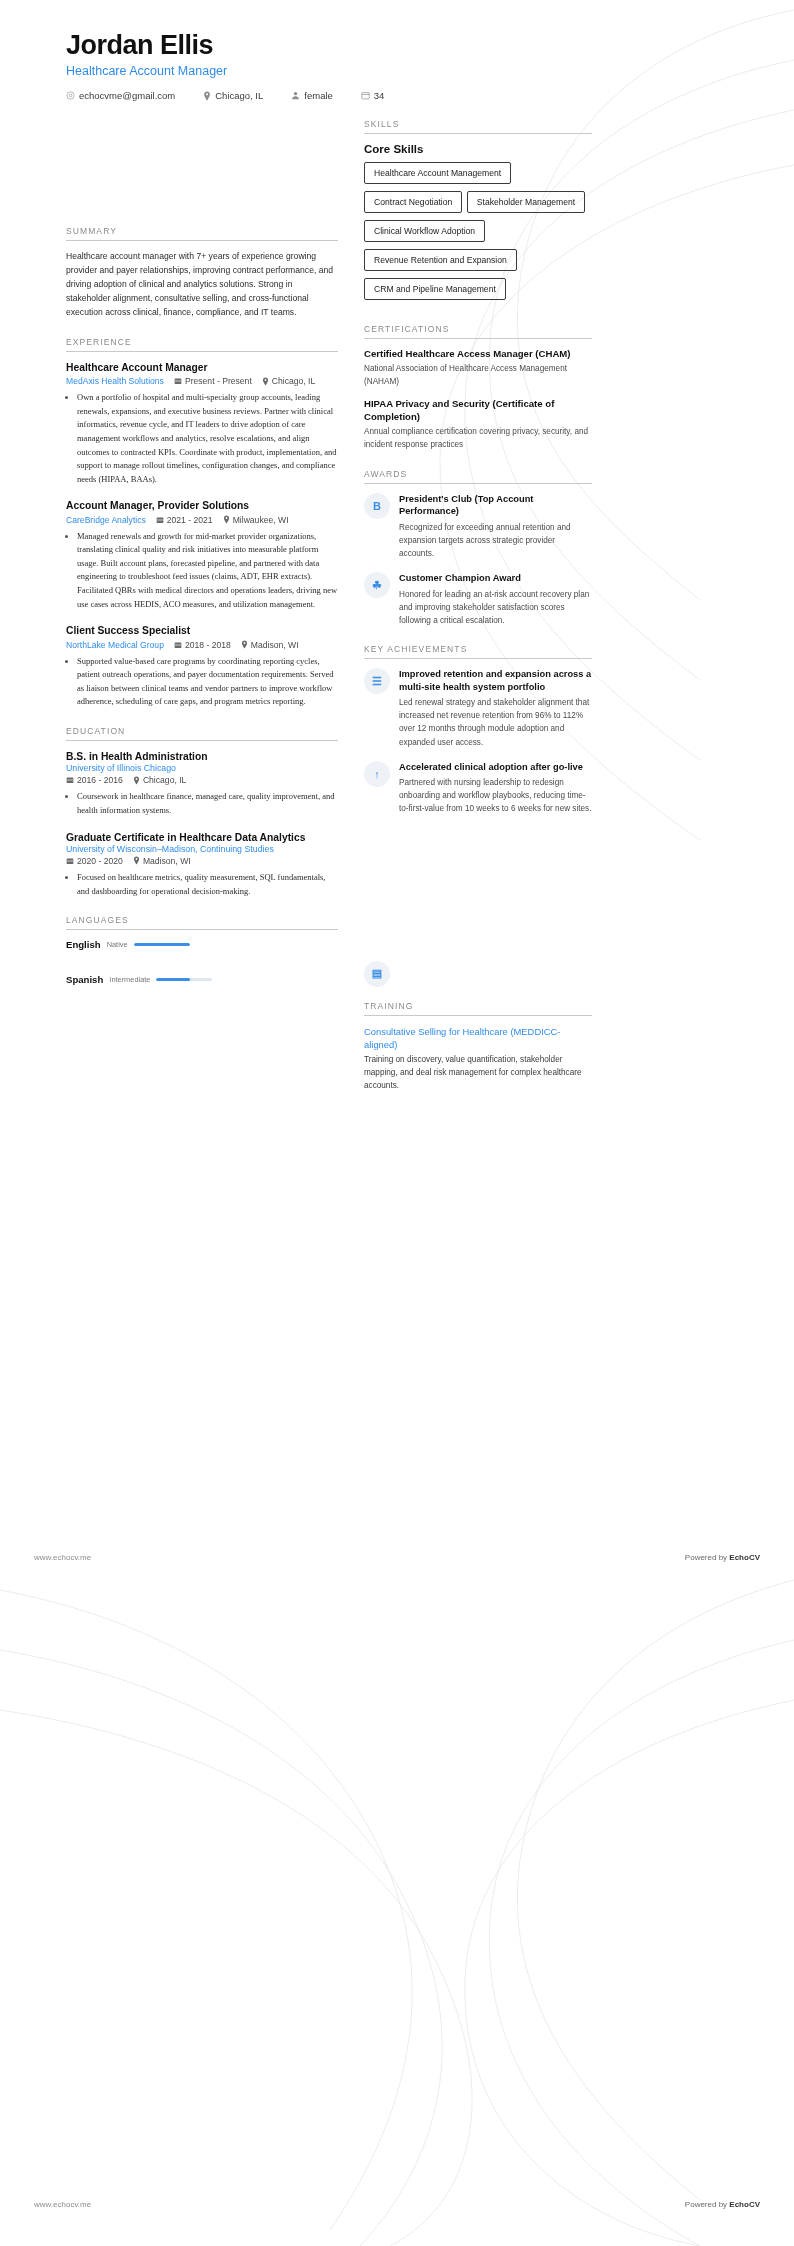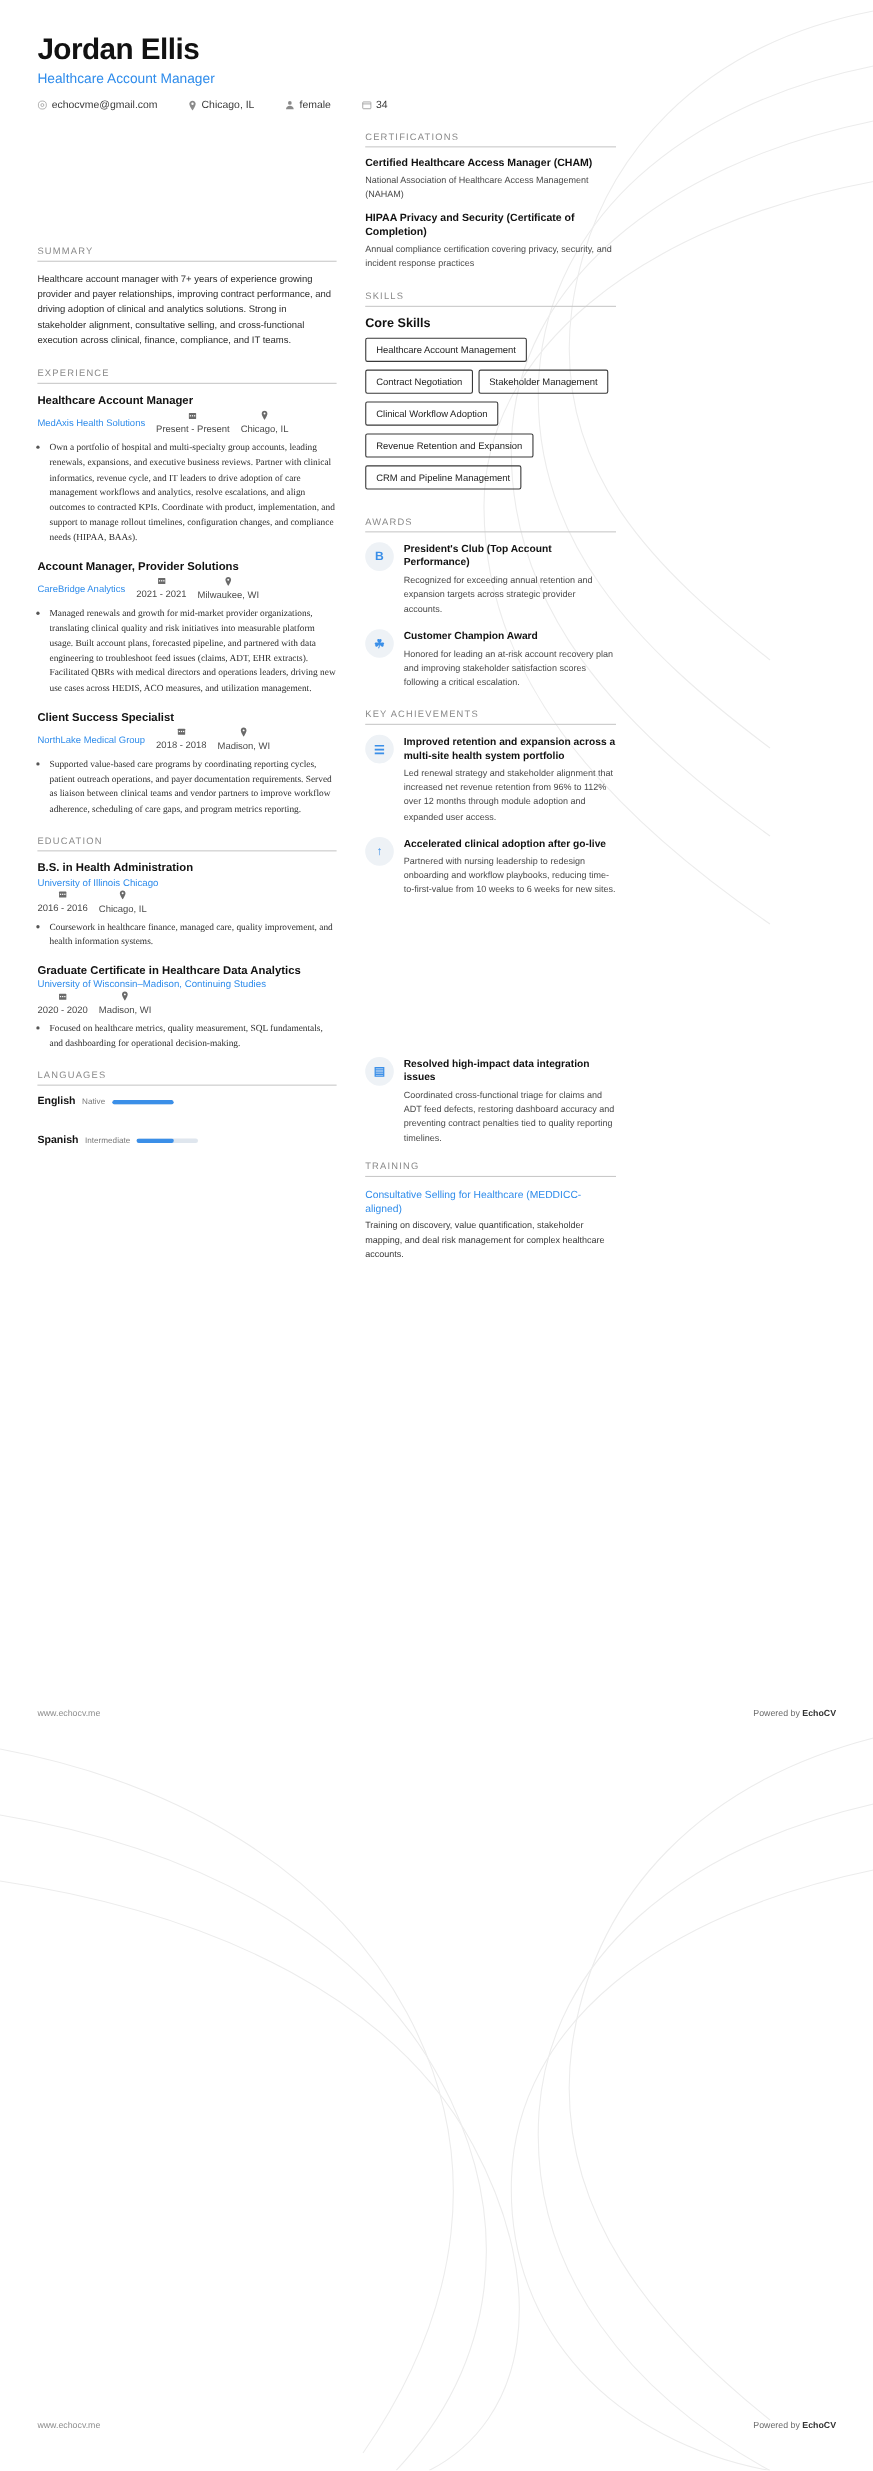--- a/index.html
+++ b/index.html
@@ -21,20 +21,21 @@
     inset: 0;
     width: 794px;
     height: 2246px;
     pointer-events: none;
     z-index: 0;
   }
   .content {
     position: relative;
     z-index: 2;
     padding: 30px 34px 0 34px;
+    margin-left: 32px;
   }
 
   
   .name {
     font-size: 27px;
     font-weight: bold;
     letter-spacing: -0.5px;
     color: #111111;
     line-height: 1.15;
   }
@@ -88,21 +89,21 @@
   .entry-meta {
     display: flex;
     align-items: center;
     flex-wrap: wrap;
     gap: 10px;
     margin-top: 2px;
     font-size: 8.6px;
     color: #4a4a4a;
   }
   .entry-org { color: #2f8ceb; font-weight: 500; }
-  .meta-chip { display: flex; align-items: center; gap: 3px; color: #4a4a4a; flex-direction: column; }
+  .meta-chip { display: flex; align-items: center; gap: 3px; color: #4a4a4a; }
   .meta-chip svg { display: block; }
   .bullets { margin-top: 5px; padding-left: 11px; }
   .bullets li {
     font-size: 8.5px;
     line-height: 1.6;
     color: #2b2b2b;
     margin-bottom: 2px;
     font-family: Liberation Serif, serif;
   }
   .bullets li::marker { color: #555; }
@@ -407,45 +408,45 @@
                 <span class="lang-fill" id="lang-fill-1" style="width: 60%;"></span>
               </span>
             </span>
           </div>
         </div>
       </div>
 
       <div class="col-right">
 
         <div class="section">
-          <div class="section-head">CERTIFICATIONS</div>
-          <div class="cert">
-            <div class="cert-name">Certified Healthcare Access Manager (CHAM)</div>
-            <div class="cert-desc">National Association of Healthcare Access Management (NAHAM)</div>
-          </div>
-          <div class="cert">
-            <div class="cert-name">HIPAA Privacy and Security (Certificate of Completion)</div>
-            <div class="cert-desc">Annual compliance certification covering privacy, security, and incident response practices</div>
-          </div>
-        </div>
-
-        <div class="section">
           <div class="section-head">SKILLS</div>
           <div class="skills-group-title">Core Skills</div>
           <div>
             <div class="skill-chip">Healthcare Account Management</div>
             <div class="skill-chip">Contract Negotiation</div>
             <div class="skill-chip">Stakeholder Management</div>
             <div class="skill-chip">Clinical Workflow Adoption</div>
             <div class="skill-chip">Revenue Retention and Expansion</div>
             <div class="skill-chip">CRM and Pipeline Management</div>
           </div>
         </div>
 
         <div class="section">
+          <div class="section-head">CERTIFICATIONS</div>
+          <div class="cert">
+            <div class="cert-name">Certified Healthcare Access Manager (CHAM)</div>
+            <div class="cert-desc">National Association of Healthcare Access Management (NAHAM)</div>
+          </div>
+          <div class="cert">
+            <div class="cert-name">HIPAA Privacy and Security (Certificate of Completion)</div>
+            <div class="cert-desc">Annual compliance certification covering privacy, security, and incident response practices</div>
+          </div>
+        </div>
+
+        <div class="section">
           <div class="section-head">AWARDS</div>
           <div class="award">
             <div class="award-icon">B</div>
             <div class="award-body">
               <div class="award-title">President's Club (Top Account Performance)</div>
               <div class="award-desc">Recognized for exceeding annual retention and expansion targets across strategic provider accounts.</div>
             </div>
           </div>
           <div class="award">
             <div class="award-icon">☘</div>
@@ -471,24 +472,20 @@
               <div class="award-title">Accelerated clinical adoption after go-live</div>
               <div class="award-desc">Partnered with nursing leadership to redesign onboarding and workflow playbooks, reducing time-to-first-value from 10 weeks to 6 weeks for new sites.</div>
             </div>
           </div>
         </div>
 
         <div style="height:128px"></div>
 
         <div class="award">
           <div class="award-icon">▤</div>
-          <div class="award-body">
-            <div class="award-title">Resolved high-impact data integration issues</div>
-            <div class="award-desc">Coordinated cross-functional triage for claims and ADT feed defects, restoring dashboard accuracy and preventing contract penalties tied to quality reporting timelines.</div>
-          </div>
         </div>
 
         <div class="section" style="margin-top:14px">
           <div class="section-head">TRAINING</div>
           <div class="training">
             <div class="training-name">Consultative Selling for Healthcare (MEDDICC-aligned)</div>
             <div class="training-desc">Training on discovery, value quantification, stakeholder mapping, and deal risk management for complex healthcare accounts.</div>
           </div>
         </div>
       </div>

